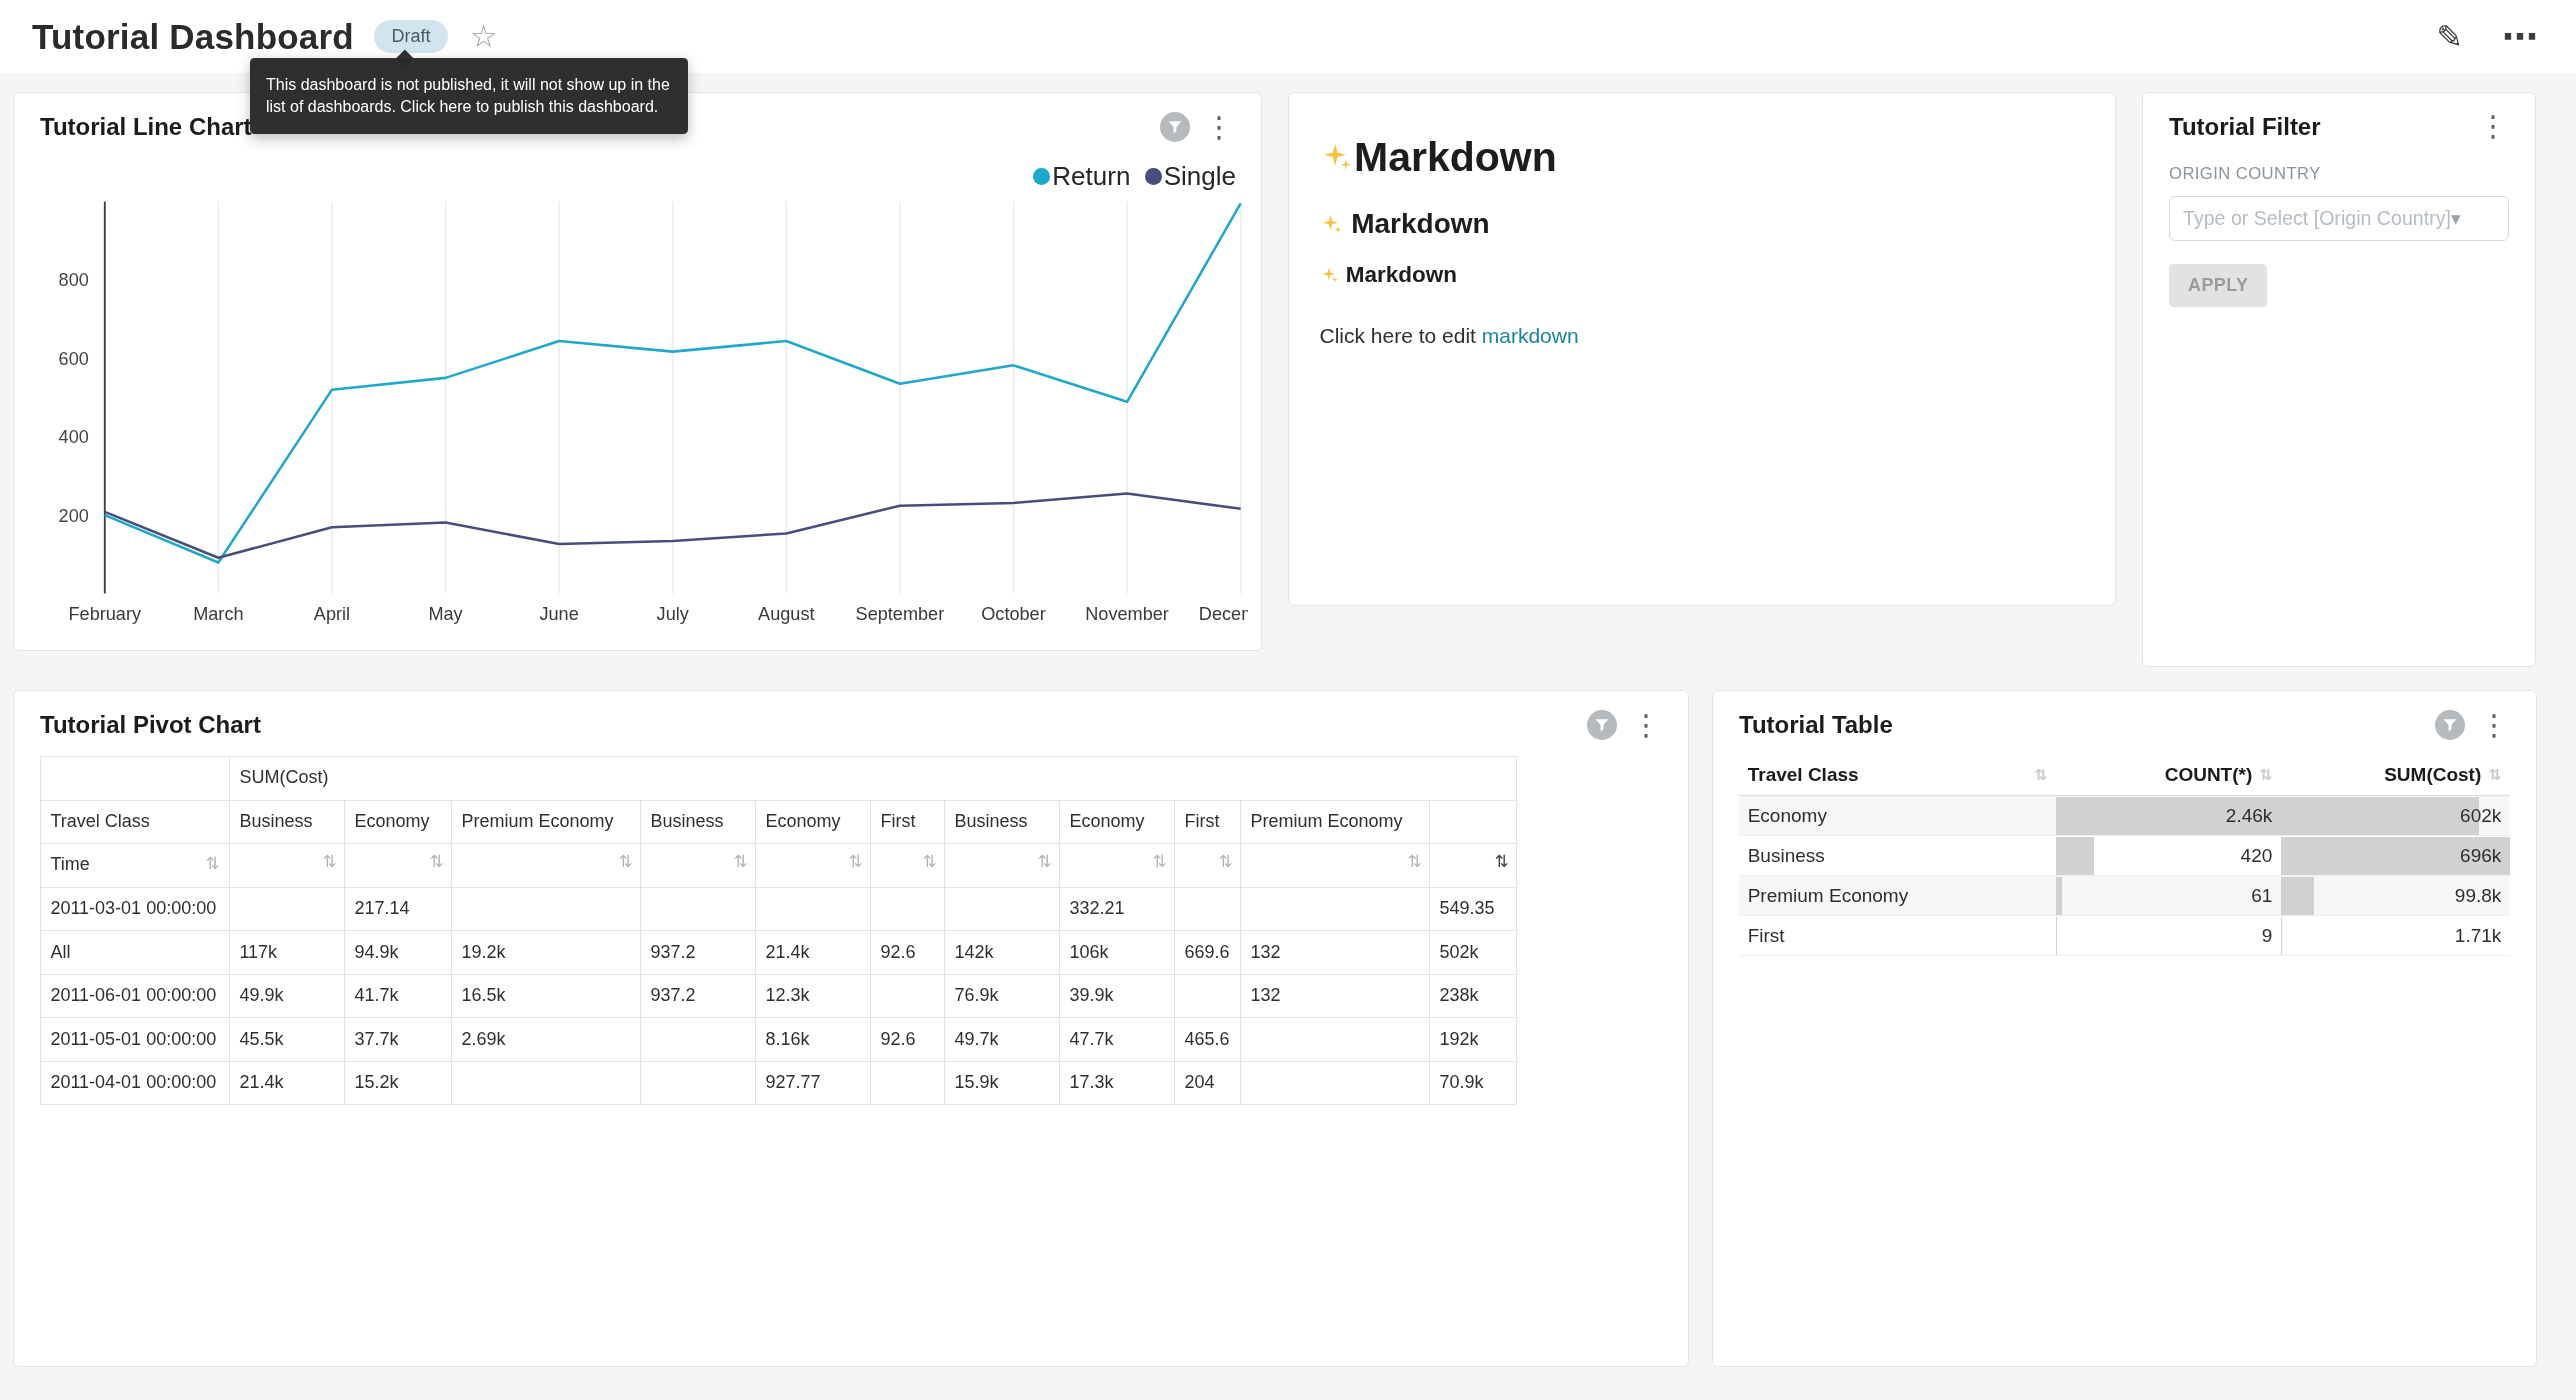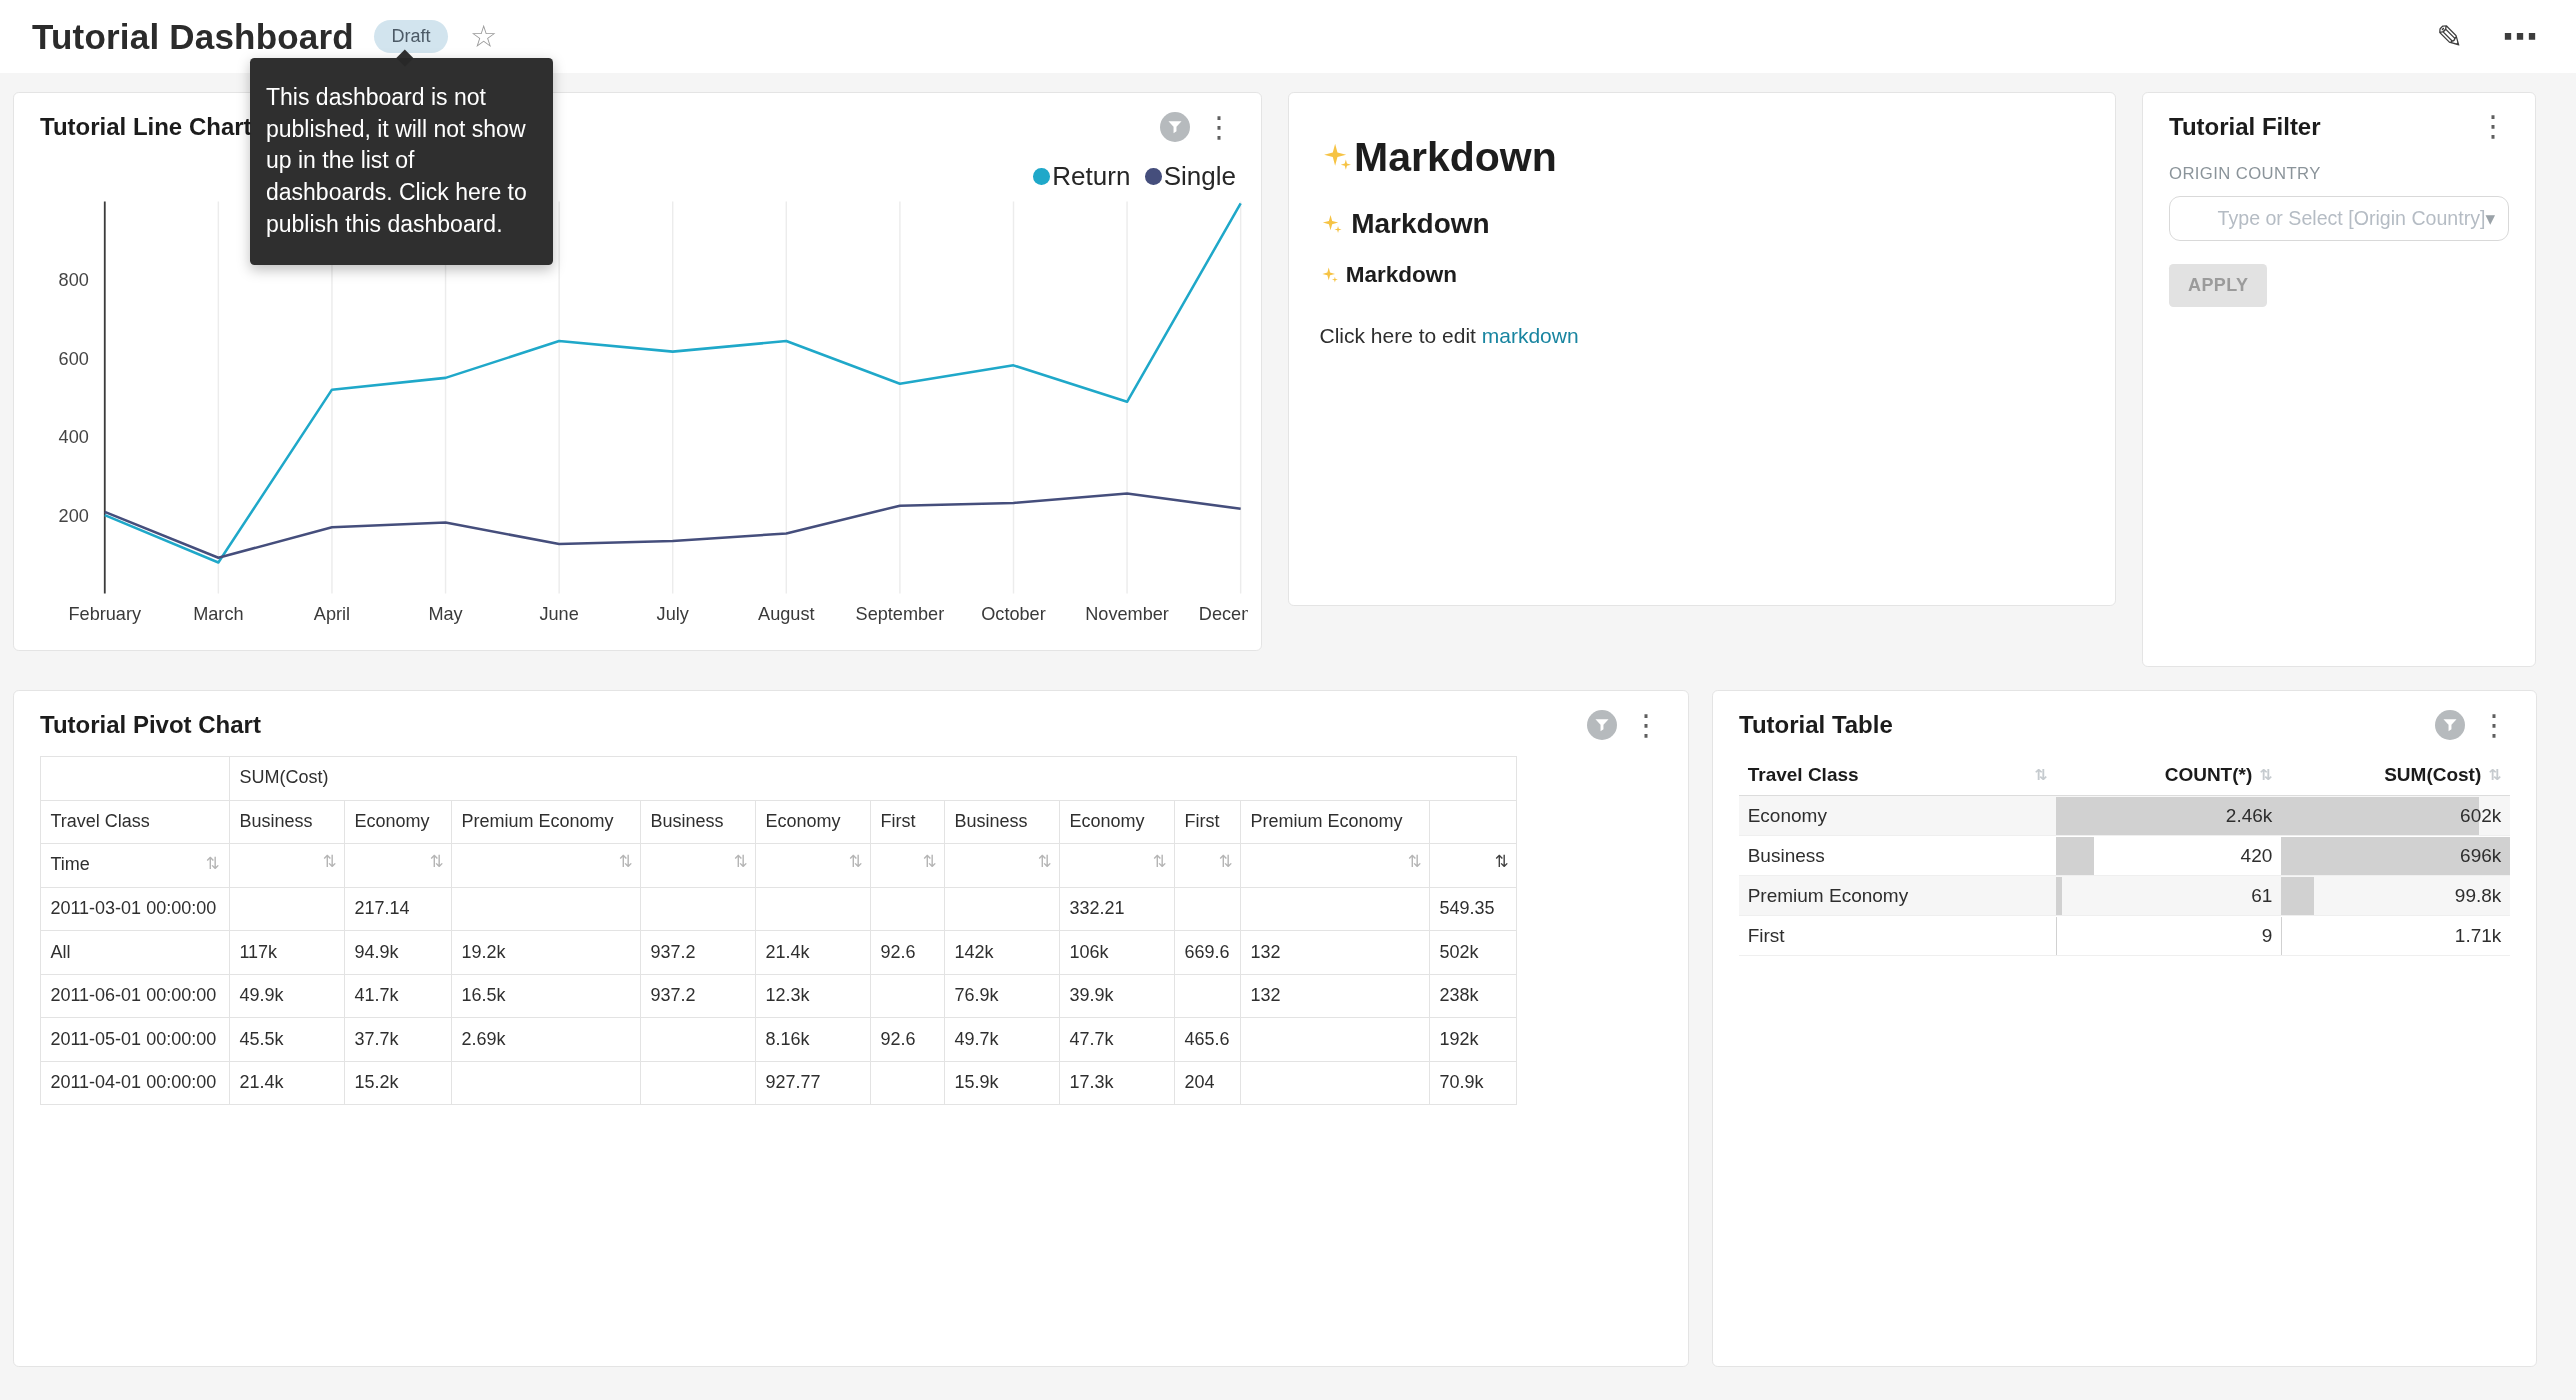--- a/index.html
+++ b/index.html
@@ -14,23 +14,23 @@
     background:#fff; display:flex; align-items:center; padding:0 38px 0 32px; z-index:5; }
   .page-title { font-size:35px; font-weight:600; color:#2b2b2b; letter-spacing:0.2px; }
   .draft-pill { margin-left:20.3px; font-size:18px; color:#4c5a66; background:#d2e4ee;
     padding:5.8px 17.4px; border-radius:725px; cursor:pointer; }
   .star { margin-left:22px; font-size:30.5px; color:#9a9a9a; cursor:pointer; line-height:1; }
   .header-actions { margin-left:auto; display:flex; align-items:center; gap:39px; }
   .edit-ic { font-size:32px; color:#3d3d3d; cursor:pointer; }
   .more-ic { font-size:36px; color:#3d3d3d; font-weight:bold; cursor:pointer; }
 
   
-  .tooltip { position:absolute; top:58px; left:250px; width:303px; z-index:20;
-    background:rgba(40,40,40,.97); color:#fff; font-size:23px; line-height:1.38;
-    padding:24px 16px; border-radius:4.4px; box-shadow:0 4.4px 13px rgba(0,0,0,.25); }
+  .tooltip { position:absolute; top:58px; left:250px; width:438px; z-index:20;
+    background:rgba(40,40,40,.97); color:#fff; font-size:16px; line-height:1.38;
+    padding:16px 16px; border-radius:4.4px; box-shadow:0 4.4px 13px rgba(0,0,0,.25); }
   .tooltip::before { content:""; position:absolute; top:-5.8px; left:149px; width:11.6px; height:11.6px;
     background:rgba(40,40,40,.97); transform:rotate(45deg); }
 
   
   .card { position:absolute; background:#fff; border:0.7px solid #e4e4e4; border-radius:5.8px; overflow:hidden; }
   .card-header { display:flex; align-items:center; padding:19px 20.3px 0 26px; }
   .card-title { font-size:24px; font-weight:600; color:#1c1c1c; }
   .header-icons { margin-left:auto; display:flex; align-items:center; gap:7.3px; }
   .filter-badge { width:30px; height:30px; border-radius:50%; background:#b6babd;
     display:flex; align-items:center; justify-content:center; cursor:pointer; }
@@ -56,22 +56,22 @@
   .md-h3 { font-size:22.5px; font-weight:700; color:#1d1d1d; display:flex; align-items:center; margin-top:22px; }
   .md-p  { font-size:21px; color:#2e2e2e; margin-top:36px; }
   .sp1 { width:33px; height:33px; margin-right:1.5px; }
   .sp2 { width:23px; height:23px; margin-right:8.7px; }
   .sp3 { width:19px; height:19px; margin-right:7.3px; }
   .md-link { color:#1985a0; text-decoration:none; cursor:pointer; }
 
   
   .filter-body { padding:23px 26px; }
   .field-label { font-size:16.7px; color:#8b949a; letter-spacing:0.4px; }
-  .select { margin-top:11.6px; height:45px; border:0.7px solid #d9d9d9; border-radius:11px;
-    display:flex; align-items:center; justify-content:flex-end; padding:0 13px; cursor:pointer; background:#fff; }
+  .select { margin-top:11.6px; height:45px; border:0.7px solid #d9d9d9; border-radius:6px;
+    display:flex; align-items:center; justify-content:flex-start; padding:0 13px; cursor:pointer; background:#fff; }
   .select .placeholder { font-size:19.6px; color:#b5bcc4; }
   .select .caret { font-size:19px; color:#9aa2a8; }
   .apply-btn { margin-top:23px; background:#e2e2e2; color:#9b9b9b; border:none; border-radius:4.4px;
     font-size:18px; font-weight:700; letter-spacing:0.4px; padding:11px 19px; cursor:pointer;
     font-family:inherit; }
 
   
   .pivot { border-collapse:collapse; table-layout:fixed; margin:16px 0 0 26px; }
   .pivot th, .pivot td { border:0.7px solid #e3e3e3; font-weight:400; font-size:18px; color:#2f2f2f;
     text-align:left; padding:9.4px 9.4px; vertical-align:top; line-height:1.32; overflow:hidden; }

